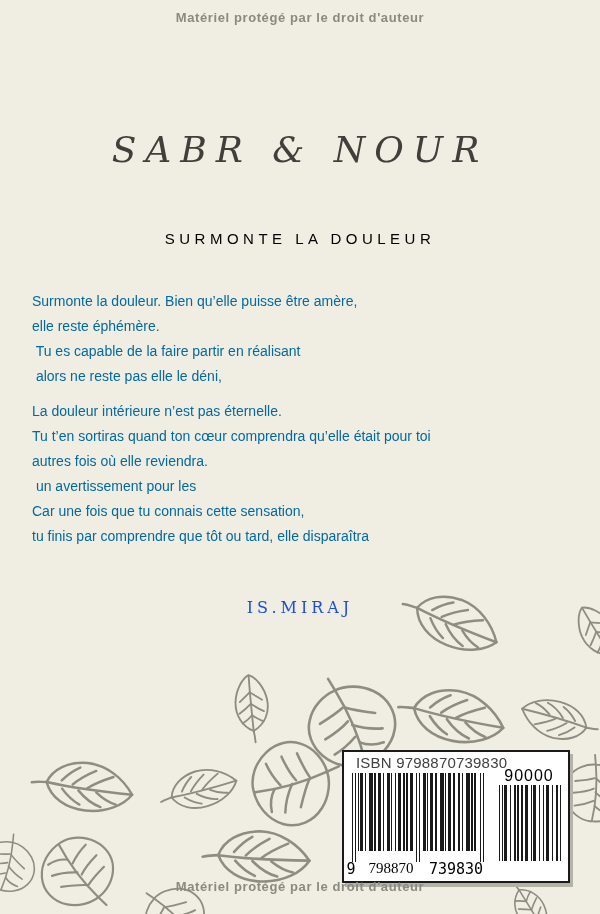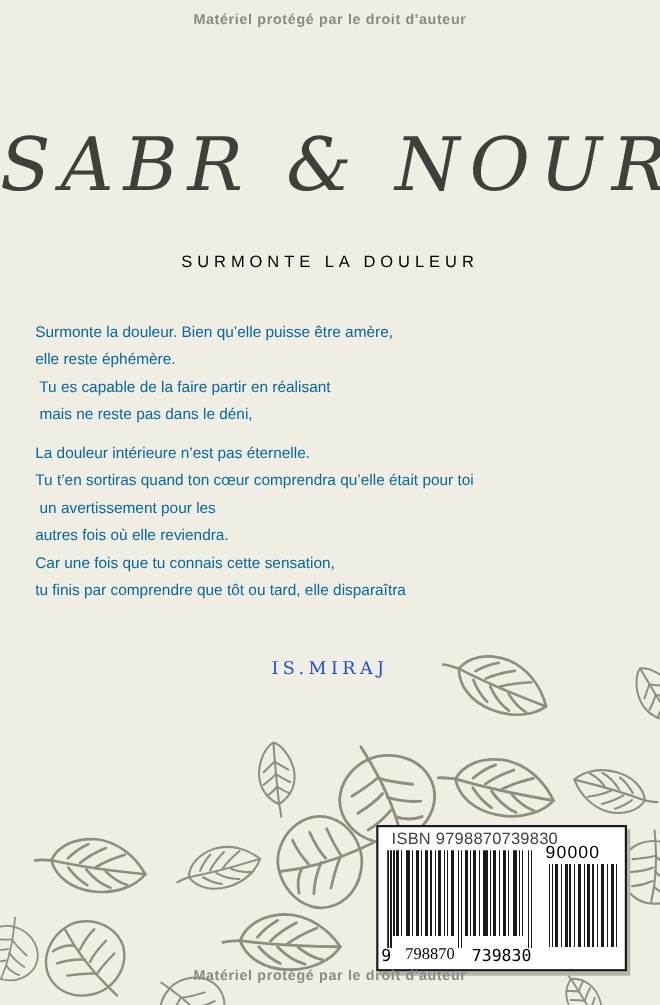--- a/index.html
+++ b/index.html
@@ -12,21 +12,21 @@
     position:absolute;left:0;right:0;text-align:center;
     font-family:"Liberation Sans",sans-serif;
     font-size:13px;font-weight:700;letter-spacing:.6px;
     color:#8b8a80;z-index:6;
   }
   .notice-top{top:10px;}
   .notice-bottom{top:879px;}
   .book-title{
     position:absolute;top:106px;left:0;right:0;text-align:center;
     font-family:"DejaVu Serif",serif;font-style:italic;font-weight:400;
-    font-size:67px;letter-spacing:9px;color:#403f3b;line-height:88px;
+    font-size:36px;letter-spacing:9px;color:#403f3b;line-height:88px;
     white-space:pre;z-index:5;
   }
   .book-subtitle{
     position:absolute;top:230px;left:0;right:0;text-align:center;
     font-family:Liberation Sans, sans-serif;font-size:15px;letter-spacing:4.5px;
     color:#000000;white-space:pre;z-index:5;
   }
   .quote{
     position:absolute;left:32px;top:289px;z-index:5;
     color:#0369a1;font-family:"Liberation Sans",sans-serif;
@@ -52,21 +52,21 @@
   }
   .barcode-main{position:absolute;left:8px;top:21px;width:132px;height:89px;}
   .ean-digits{
     position:absolute;left:0px;top:108px;width:150px;display:flex;
     font-family:"DejaVu Sans Mono",monospace;font-size:15px;color:#000;
   }
   .ean-digits .d0{width:14px;text-align:center;}
   .ean-digits .d1{width:66px;text-align:center;font-family:Liberation Serif, serif;}
   .ean-digits .d2{width:64px;text-align:center;}
   .price-code{
-    position:absolute;left:152px;top:15px;width:66px;text-align:left;
+    position:absolute;left:152px;top:15px;width:66px;text-align:center;
     font-family:"Liberation Sans",sans-serif;font-size:16px;color:#000;
     letter-spacing:1px;
   }
   .barcode-addon{position:absolute;left:155px;top:33px;width:62px;height:76px;}
   .hidden-defs{position:absolute;width:0;height:0;overflow:hidden;}
 </style>
 </head>
 <body>
 
 <div class="page">
@@ -112,27 +112,27 @@
   <div class="notice notice-top">Matériel protégé par le droit d'auteur</div>
 
   <div class="book-title">SABR &amp; NOUR</div>
   <div class="book-subtitle">SURMONTE LA DOULEUR</div>
 
   <div class="quote">
     <div class="para1">
       <div class="quote-line">Surmonte la douleur. Bien qu’elle puisse être amère,</div>
       <div class="quote-line">elle reste éphémère.</div>
       <div class="quote-line"> Tu es capable de la faire partir en réalisant</div>
-      <div class="quote-line"> mais ne reste pas dans le déni,</div>
+      <div class="quote-line"> alors ne reste pas elle le déni,</div>
     </div>
     <div class="para2">
       <div class="quote-line">La douleur intérieure n’est pas éternelle.</div>
       <div class="quote-line">Tu t’en sortiras quand ton cœur comprendra qu’elle était pour toi</div>
+      <div class="quote-line">autres fois où elle reviendra.</div>
       <div class="quote-line"> un avertissement pour les</div>
-      <div class="quote-line">autres fois où elle reviendra.</div>
       <div class="quote-line">Car une fois que tu connais cette sensation,</div>
       <div class="quote-line">tu finis par comprendre que tôt ou tard, elle disparaîtra</div>
     </div>
   </div>
 
   <div class="author-name">IS.MIRAJ</div>
 
   <svg class="leaf" viewBox="0 0 130 72" style="left:398px;top:590px;width:106px;height:64px;transform:rotate(24deg);">
       <use href="#leaf-a"></use>
     </svg>

